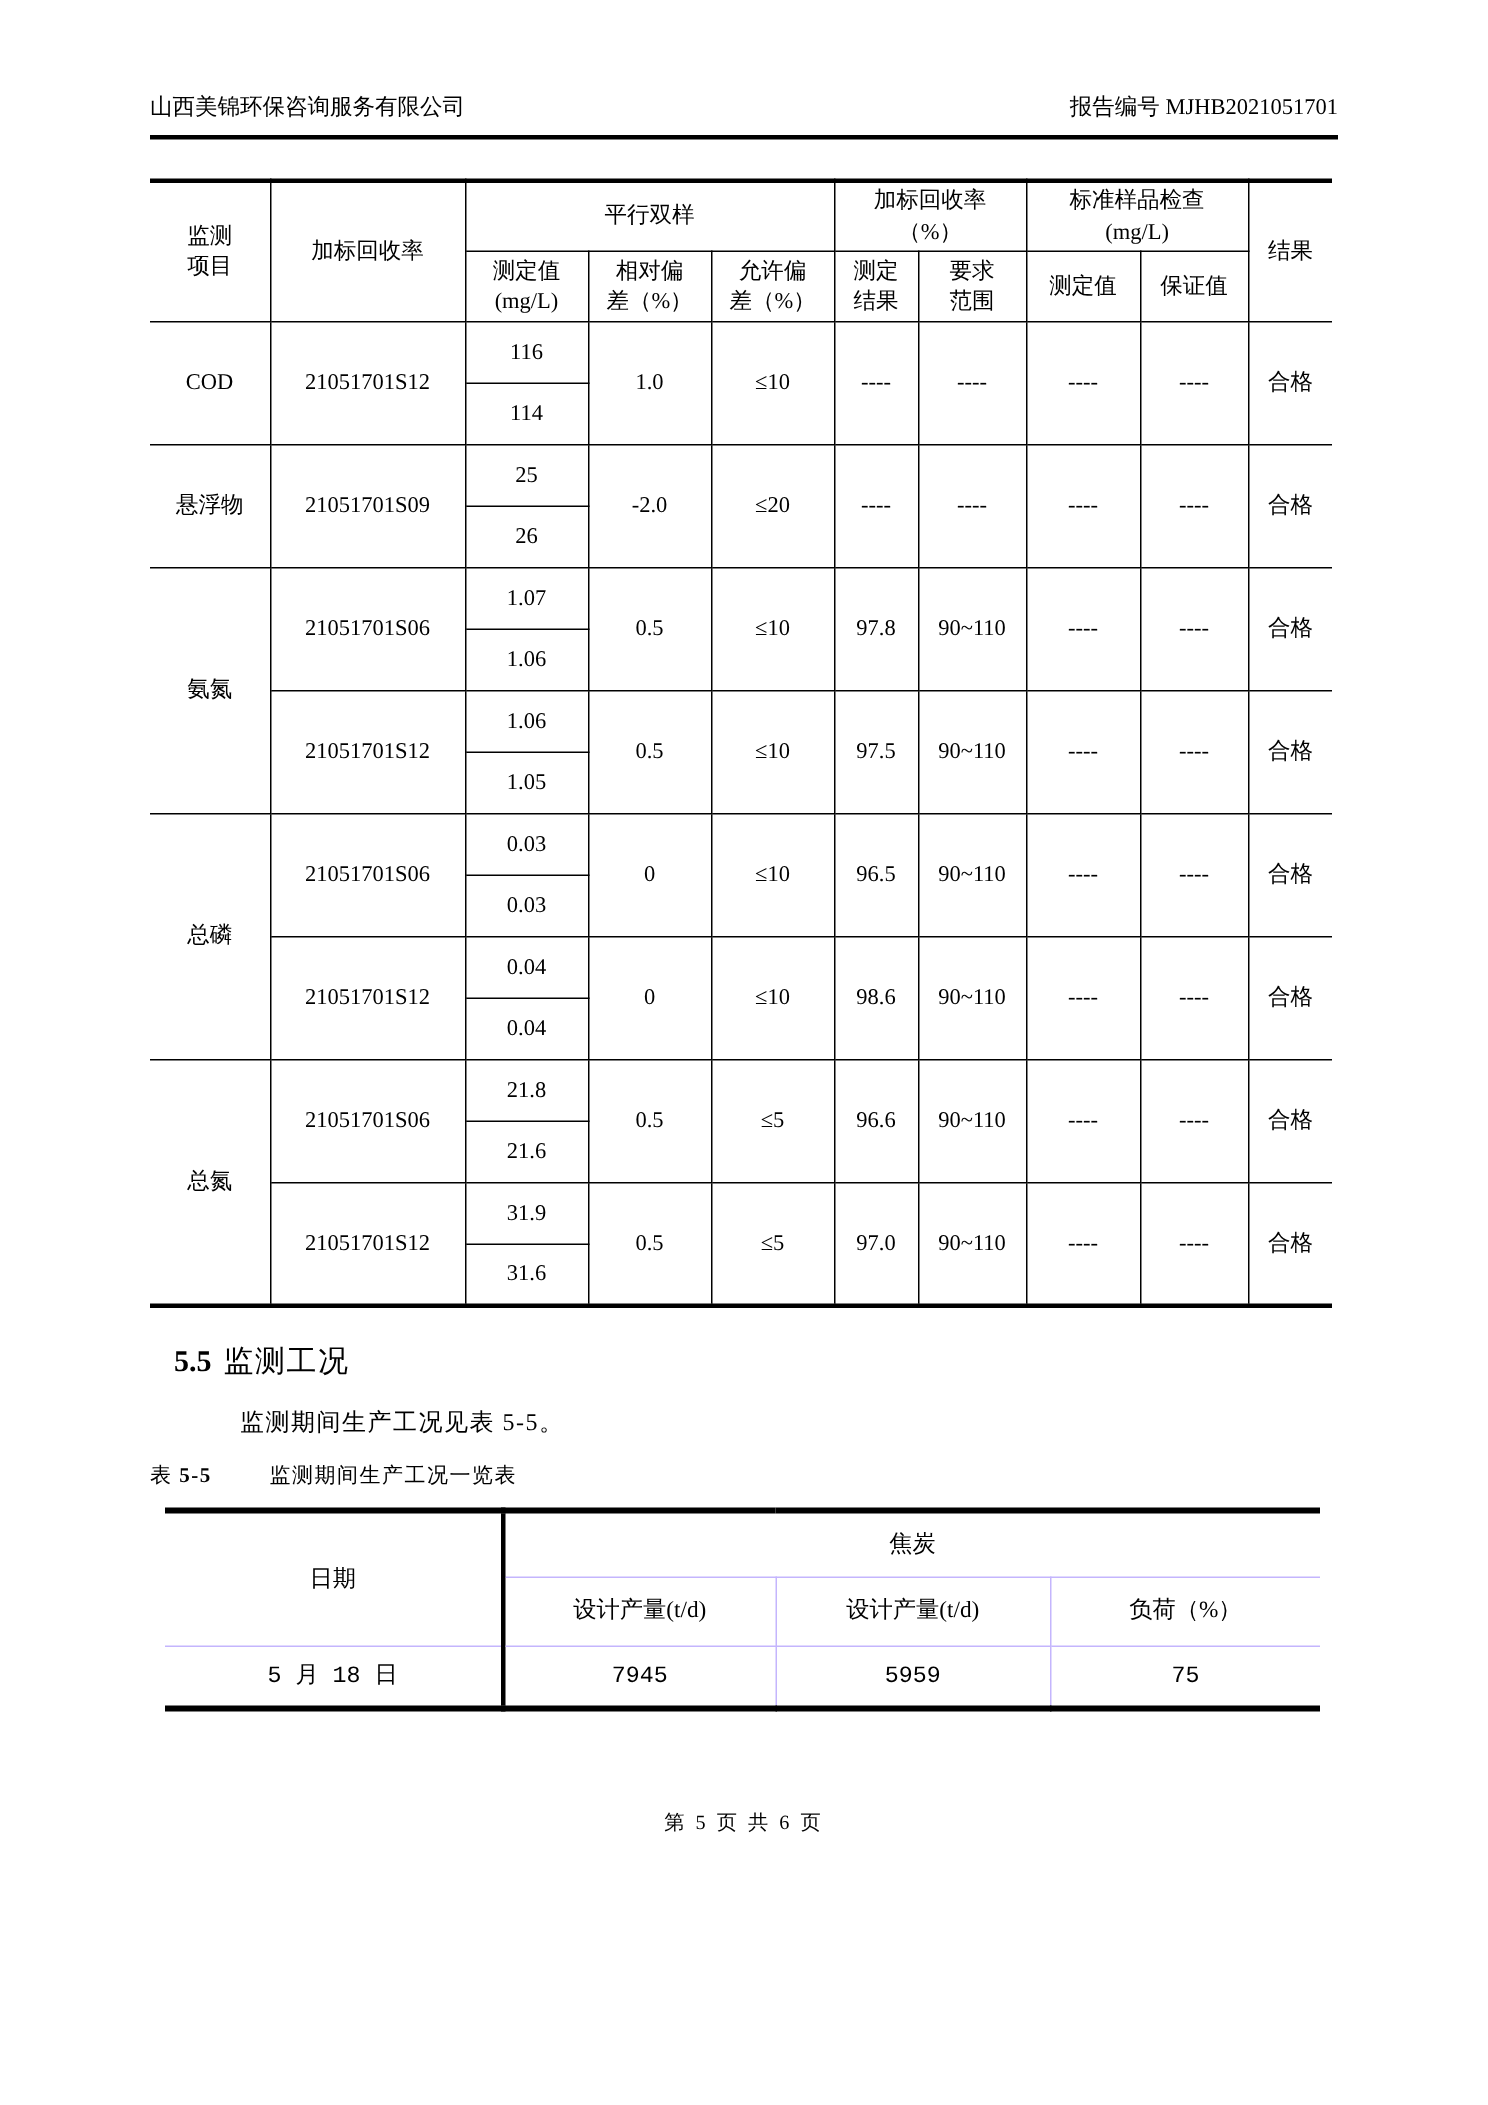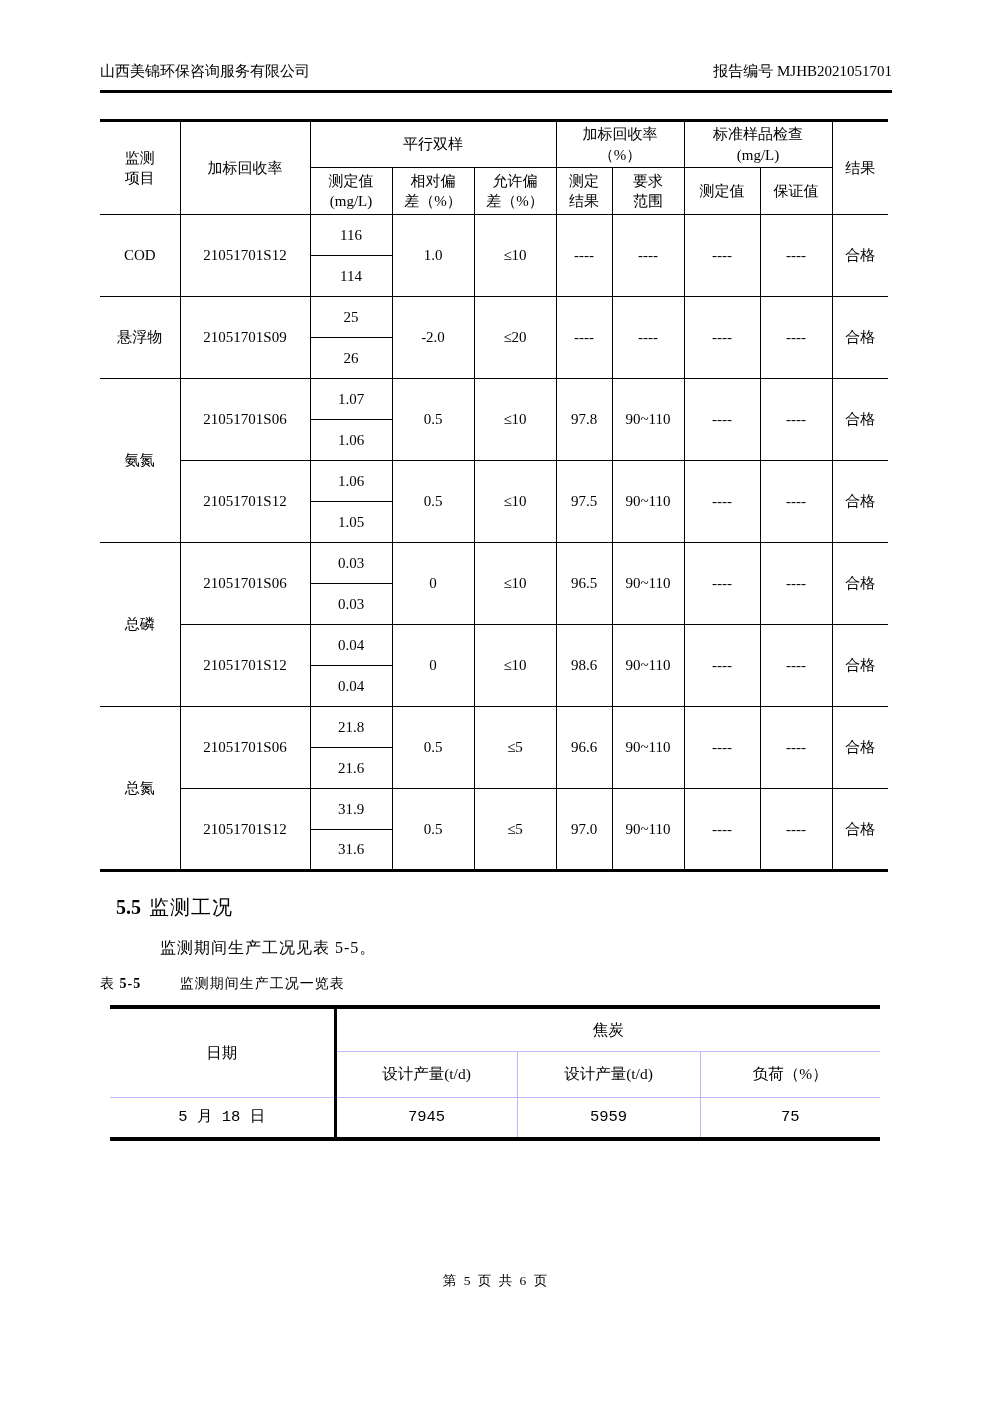--- a/index.html
+++ b/index.html
@@ -78,21 +78,21 @@
     font-weight: normal;
     line-height: 1.3;
   }
   .prod-table tr:nth-child(1) th { height: 44px; }
   .prod-table tr:nth-child(2) th { height: 46px; text-align: center; }
   .prod-table tr:nth-child(3) td { height: 42px; font-family: Liberation Mono, monospace; }
   .thick-r { border-right: 3px solid #000 !important; }
   
   .page-footer {
     position: absolute;
-    top: 1272px;
+    top: 1206px;
     left: 0;
     width: 100%;
     text-align: center;
     font-size: 13.5px;
     letter-spacing: 2px;
   }
 </style>
 </head>
 <body>
 

